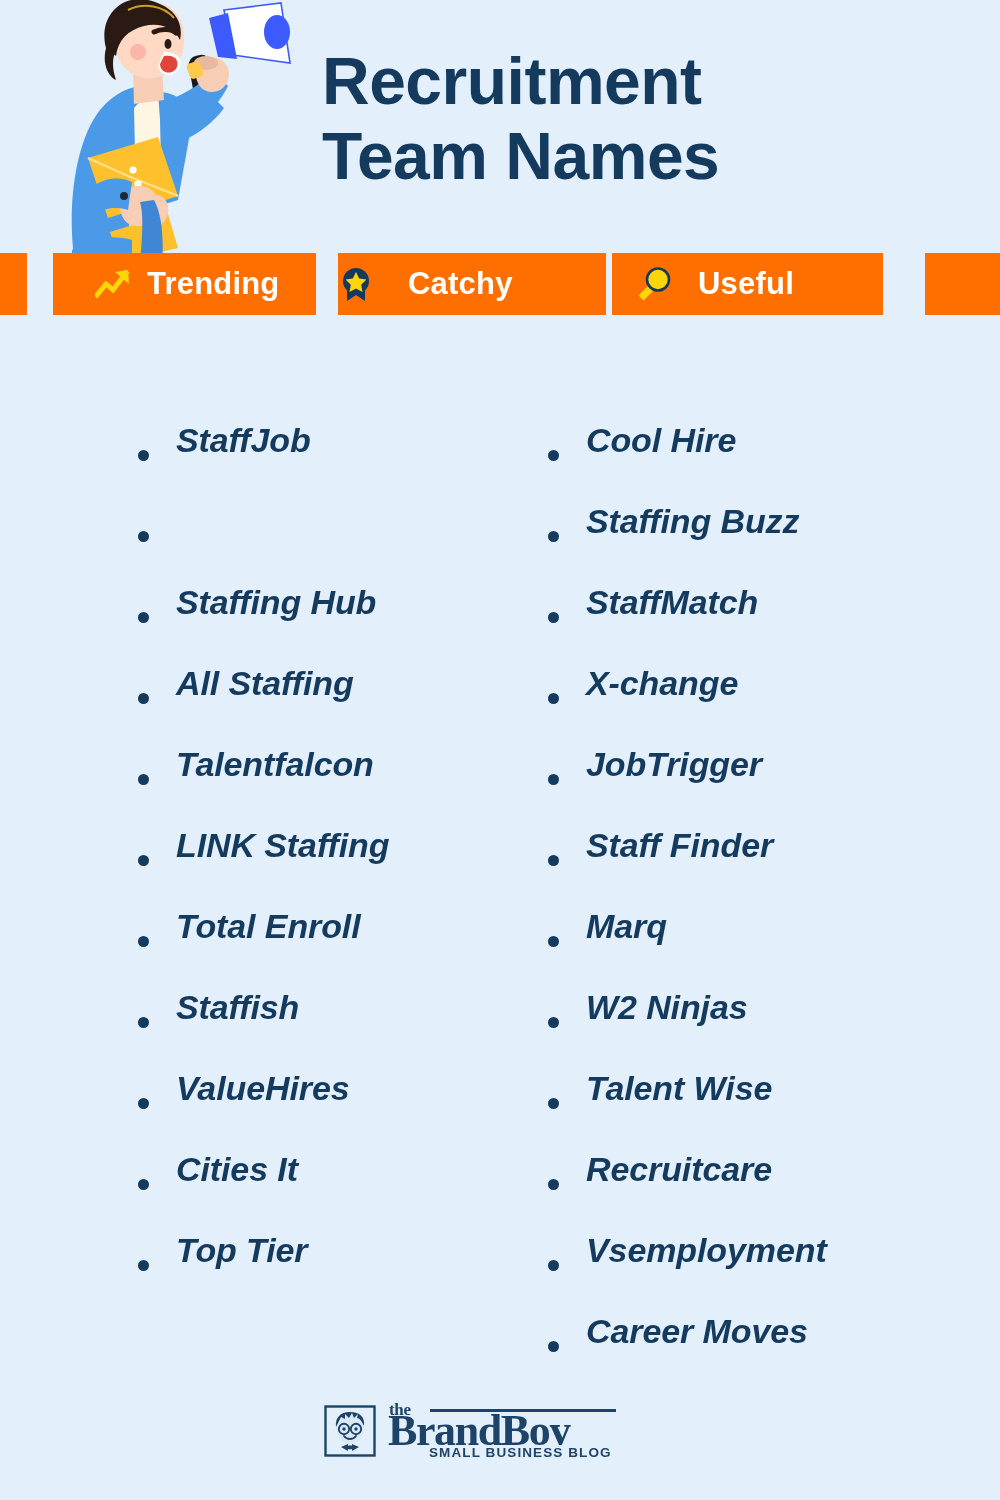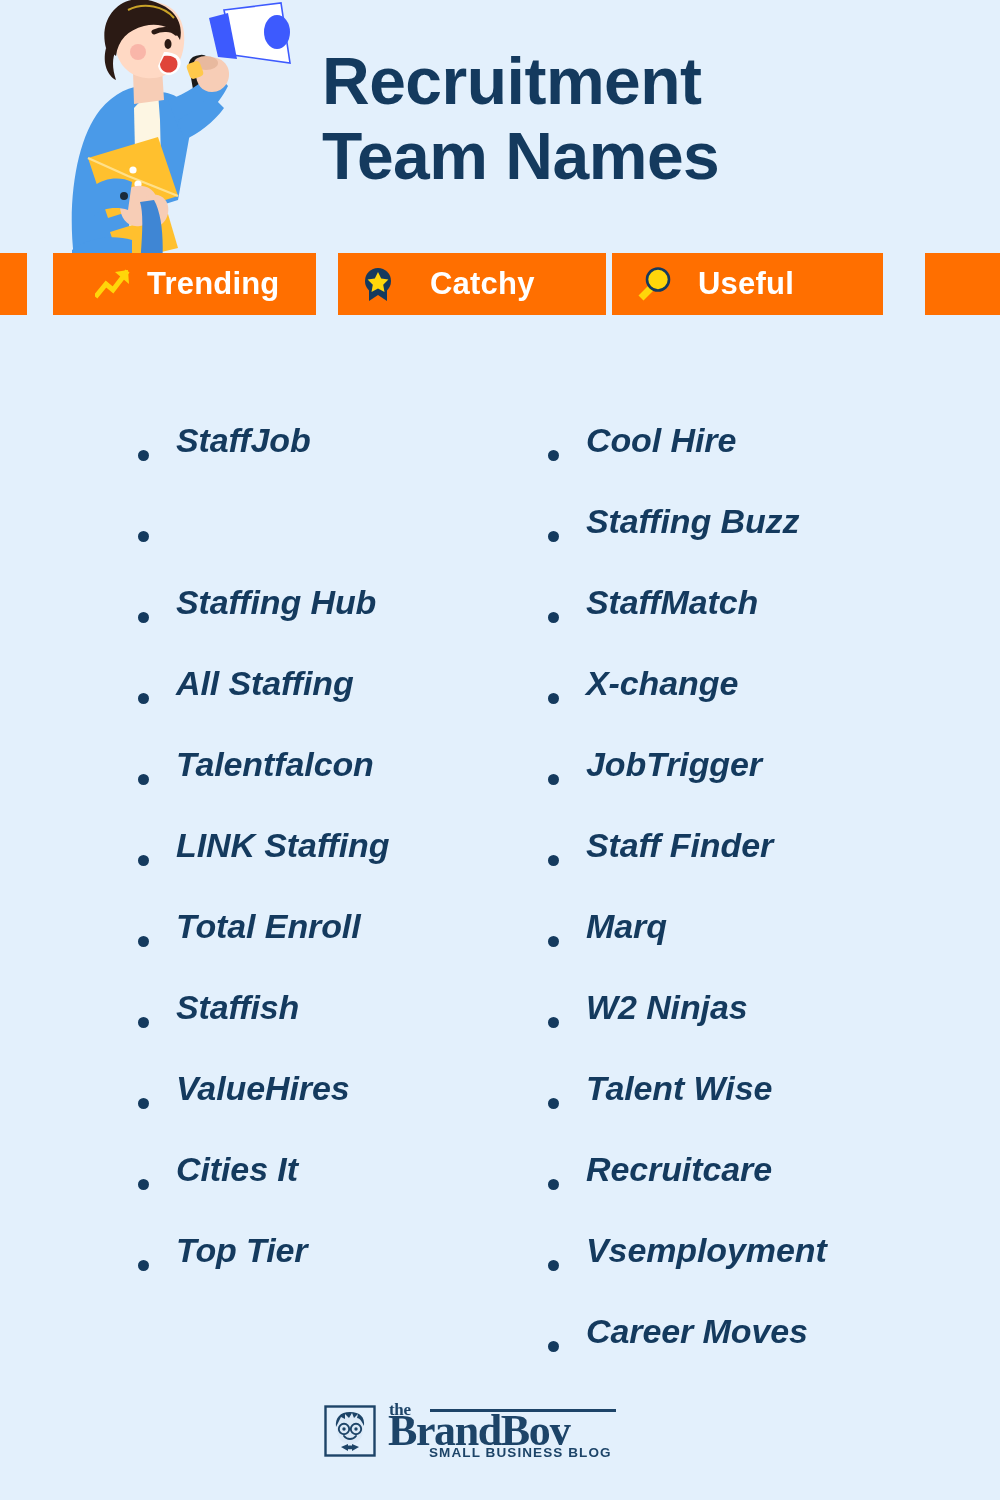--- a/index.html
+++ b/index.html
@@ -74,21 +74,21 @@
   .badge {
     position: absolute;
     top: 0;
     height: 62px;
     background: #ff6f00;
     display: flex;
     align-items: center;
     box-sizing: border-box;
   }
   .badge-1 { left: 53px;  width: 263px; padding-left: 42px; }
-  .badge-2 { left: 338px; width: 268px; padding-left: 22px; }
+  .badge-2 { left: 338px; width: 268px; }
   .badge-3 { left: 612px; width: 271px; padding-left: 24px; }
 
   .badge-icon {
     width: 36px;
     height: 36px;
     flex: 0 0 36px;
     display: block;
   }
   .badge-label {
     color: #ffffff;

